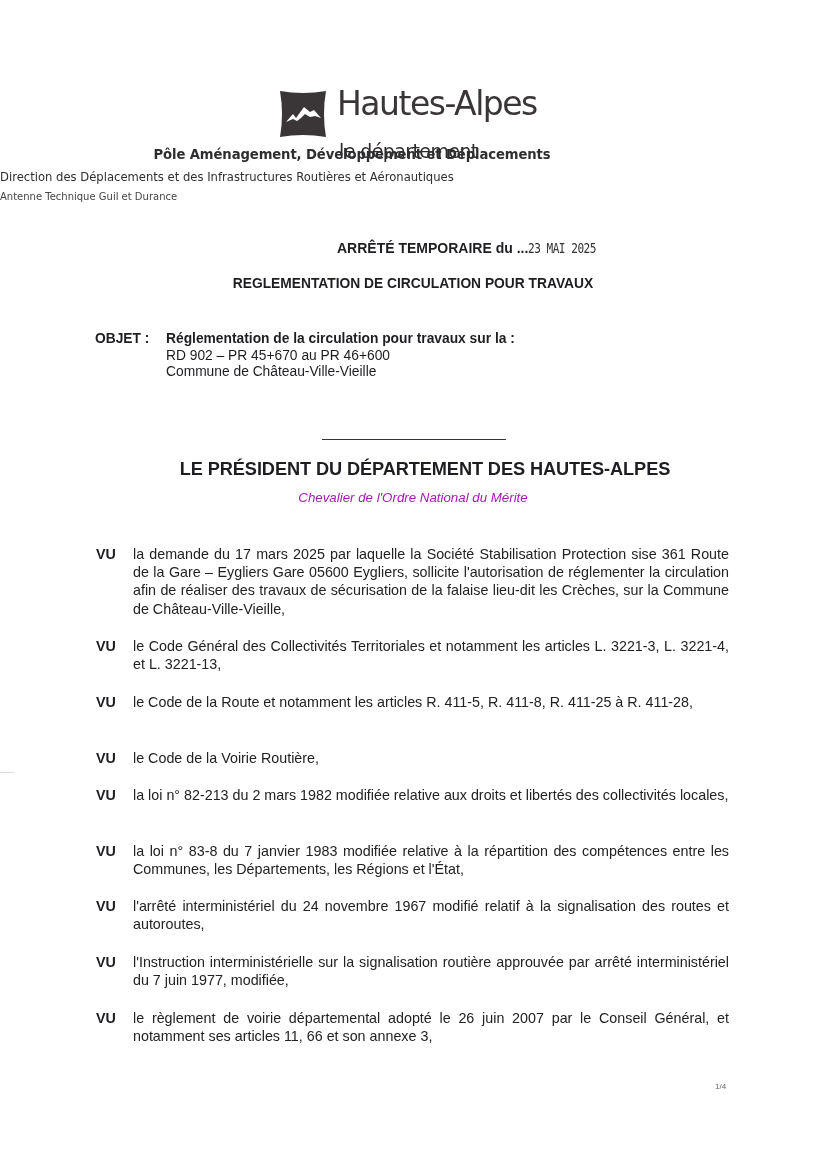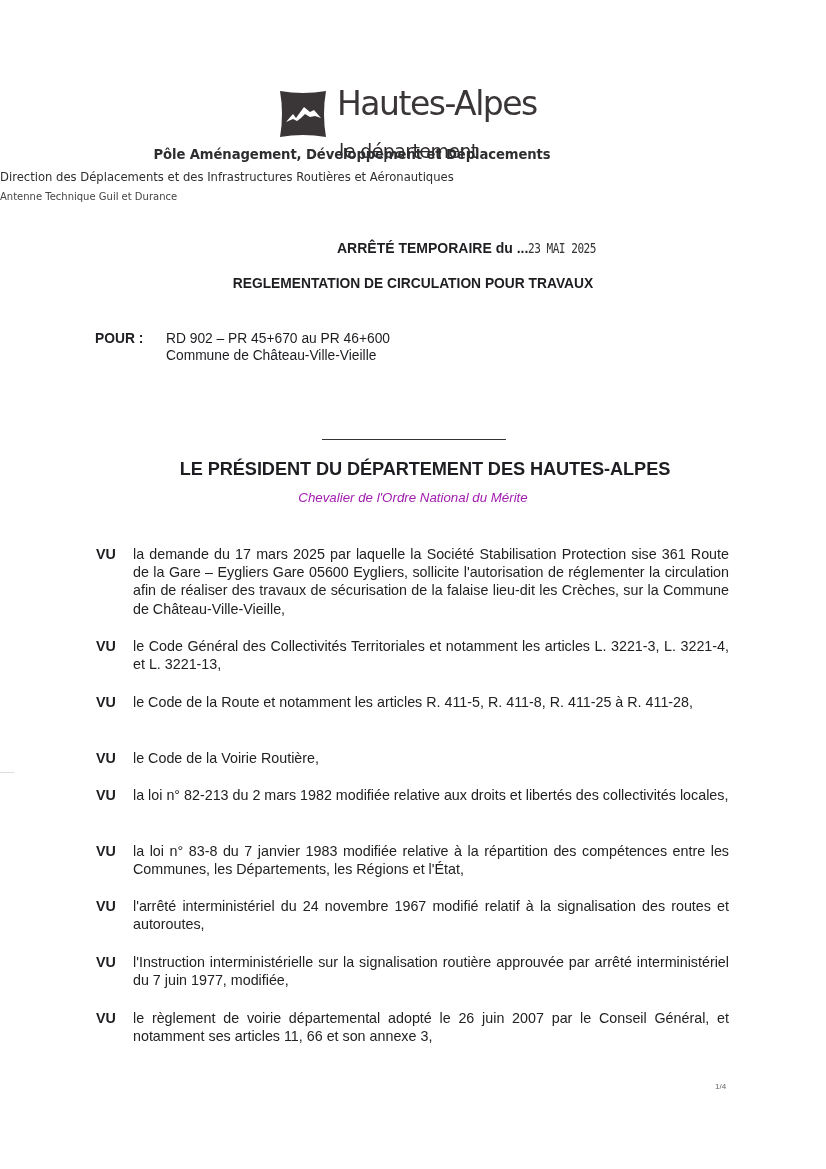--- a/index.html
+++ b/index.html
@@ -52,22 +52,23 @@
 <div class="pole">Pôle Aménagement, Développement et Déplacements</div>
 <div class="direction">Direction des Déplacements et des Infrastructures Routières et Aéronautiques</div>
 <div class="antenne">Antenne Technique Guil et Durance</div>
 
 <div class="arrete">
   <span>ARRÊTÉ TEMPORAIRE du ...</span><span class="stamp">23 MAI 2025</span>
 </div>
 <div class="reglementation">REGLEMENTATION DE CIRCULATION POUR TRAVAUX</div>
 
 <div class="objet">
-  <div class="objet-label">POUR :</div>
+  <div class="objet-label">OBJET :</div>
   <div class="objet-body">
+    <div class="b">Réglementation de la circulation pour travaux sur la :</div>
     <div>RD 902 – PR 45+670 au PR 46+600</div>
     <div>Commune de Château-Ville-Vieille</div>
   </div>
 </div>
 
 <div class="divider"></div>
 
 <div class="president">LE PRÉSIDENT DU DÉPARTEMENT DES HAUTES-ALPES</div>
 <div class="chevalier">Chevalier de l'Ordre National du Mérite</div>
 

